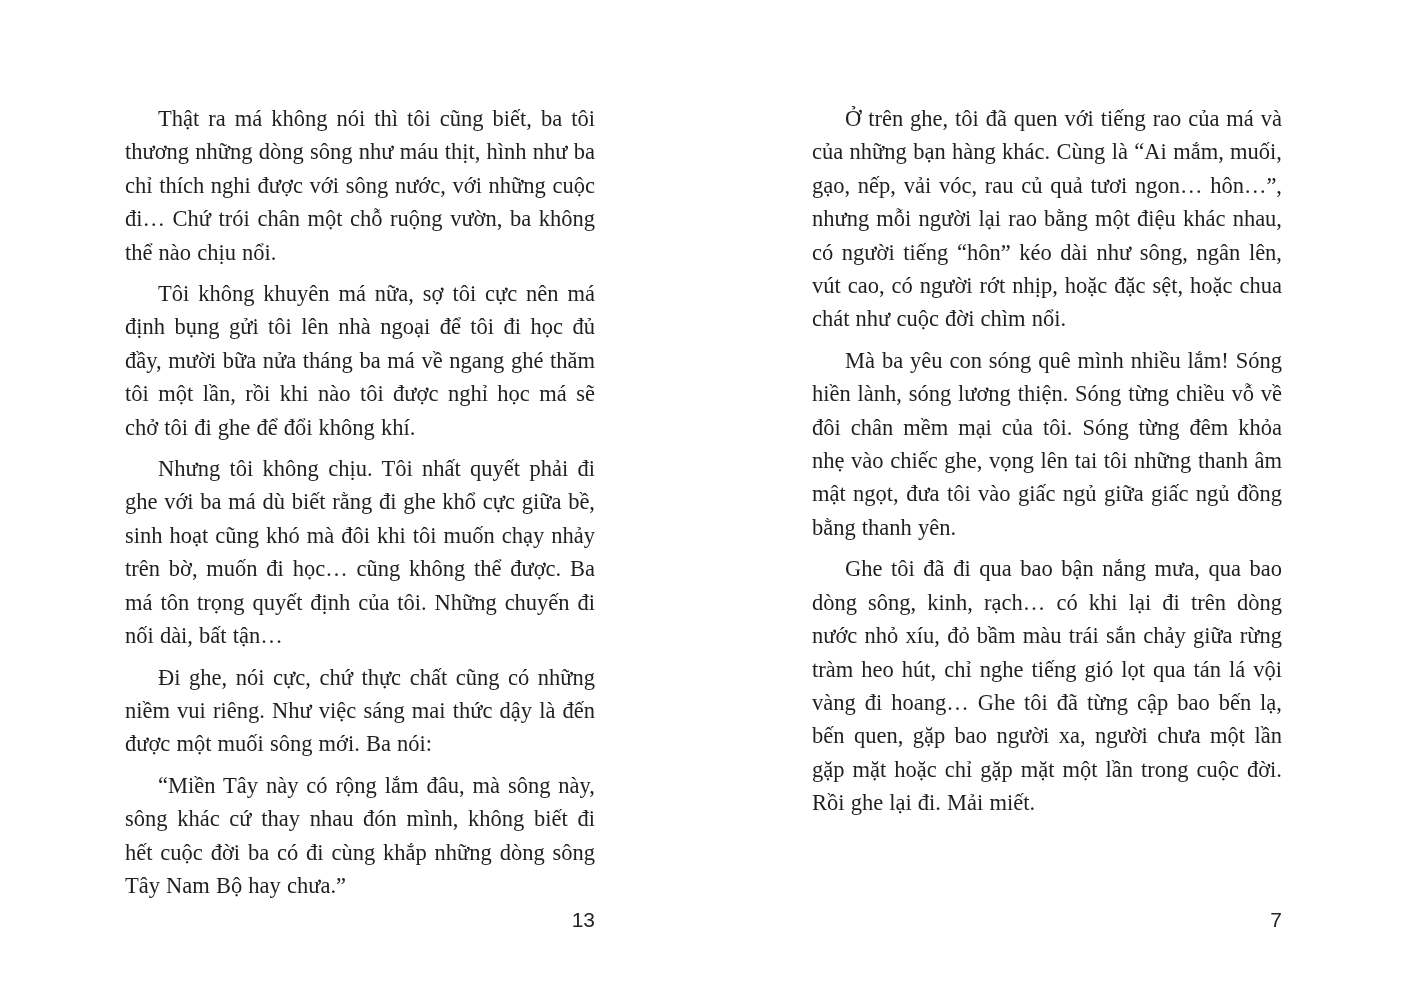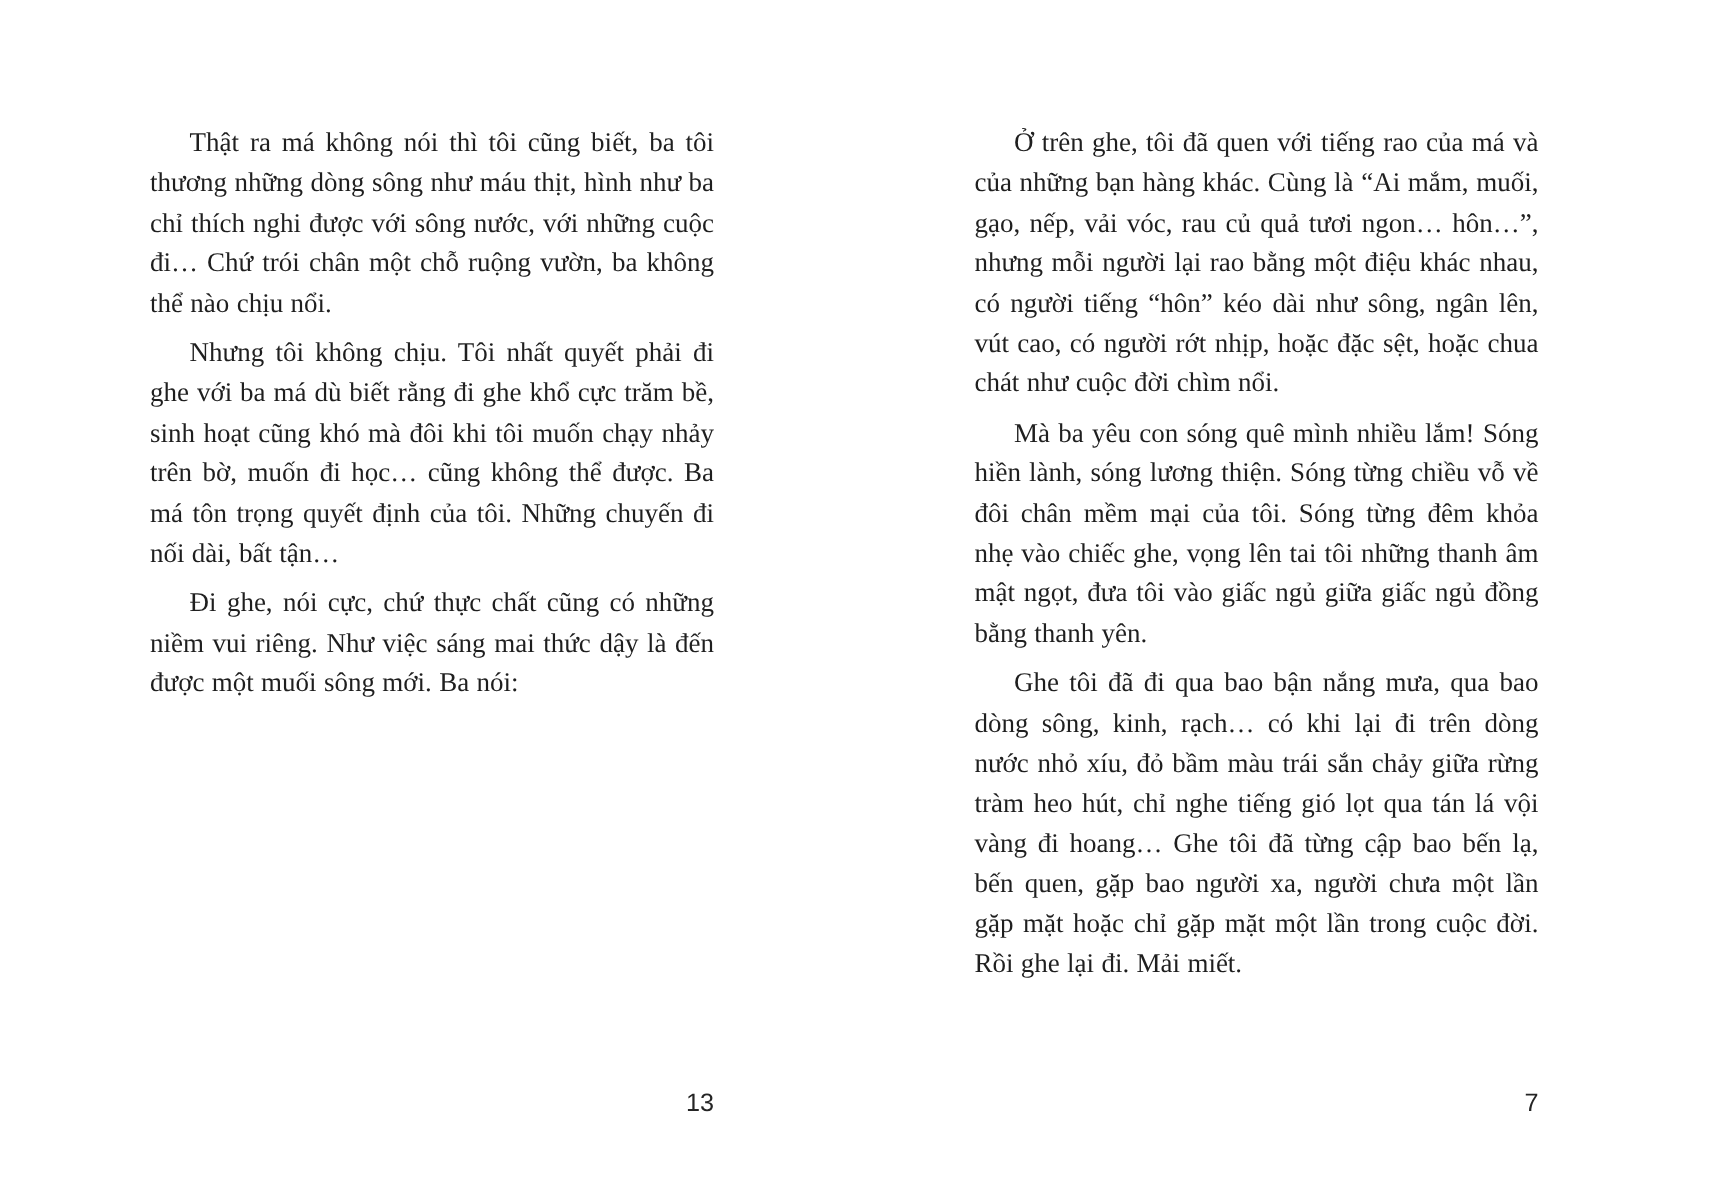--- a/index.html
+++ b/index.html
@@ -43,22 +43,24 @@
   }
 </style>
 </head>
 <body>
 
 <div class="spread">
 
   <section class="page page-left">
     <div>
       <p class="para">Thật ra má không nói thì tôi cũng biết, ba tôi thương những dòng sông như máu thịt, hình như ba chỉ thích nghi được với sông nước, với những cuộc đi… Chứ trói chân một chỗ ruộng vườn, ba không thể nào chịu nổi.</p>
-      <p class="para">Nhưng tôi không chịu. Tôi nhất quyết phải đi ghe với ba má dù biết rằng đi ghe khổ cực trăm bề, sinh hoạt cũng khó mà đôi khi tôi muốn chạy nhảy trên bờ, muốn đi học… cũng không thể được. Ba má tôn trọng quyết định của tôi. Những chuyến đi nối dài, bất tận…</p>
+      <p class="para">Tôi không khuyên má nữa, sợ tôi cực nên má định bụng gửi tôi lên nhà ngoại để tôi đi học đủ đầy, mười bữa nửa tháng ba má về ngang ghé thăm tôi một lần, rồi khi nào tôi được nghỉ học má sẽ chở tôi đi ghe để đổi không khí.</p>
+      <p class="para">Nhưng tôi không chịu. Tôi nhất quyết phải đi ghe với ba má dù biết rằng đi ghe khổ cực giữa bề, sinh hoạt cũng khó mà đôi khi tôi muốn chạy nhảy trên bờ, muốn đi học… cũng không thể được. Ba má tôn trọng quyết định của tôi. Những chuyến đi nối dài, bất tận…</p>
       <p class="para">Đi ghe, nói cực, chứ thực chất cũng có những niềm vui riêng. Như việc sáng mai thức dậy là đến được một muối sông mới. Ba nói:</p>
+      <p class="para">“Miền Tây này có rộng lắm đâu, mà sông này, sông khác cứ thay nhau đón mình, không biết đi hết cuộc đời ba có đi cùng khắp những dòng sông Tây Nam Bộ hay chưa.”</p>
     </div>
     <div class="page-number">13</div>
   </section>
 
   <section class="page page-right">
     <div>
       <p class="para">Ở trên ghe, tôi đã quen với tiếng rao của má và của những bạn hàng khác. Cùng là “Ai mắm, muối, gạo, nếp, vải vóc, rau củ quả tươi ngon… hôn…”, nhưng mỗi người lại rao bằng một điệu khác nhau, có người tiếng “hôn” kéo dài như sông, ngân lên, vút cao, có người rớt nhịp, hoặc đặc sệt, hoặc chua chát như cuộc đời chìm nổi.</p>
       <p class="para">Mà ba yêu con sóng quê mình nhiều lắm! Sóng hiền lành, sóng lương thiện. Sóng từng chiều vỗ về đôi chân mềm mại của tôi. Sóng từng đêm khỏa nhẹ vào chiếc ghe, vọng lên tai tôi những thanh âm mật ngọt, đưa tôi vào giấc ngủ giữa giấc ngủ đồng bằng thanh yên.</p>
       <p class="para">Ghe tôi đã đi qua bao bận nắng mưa, qua bao dòng sông, kinh, rạch… có khi lại đi trên dòng nước nhỏ xíu, đỏ bầm màu trái sắn chảy giữa rừng tràm heo hút, chỉ nghe tiếng gió lọt qua tán lá vội vàng đi hoang… Ghe tôi đã từng cập bao bến lạ, bến quen, gặp bao người xa, người chưa một lần gặp mặt hoặc chỉ gặp mặt một lần trong cuộc đời. Rồi ghe lại đi. Mải miết.</p>
     </div>

